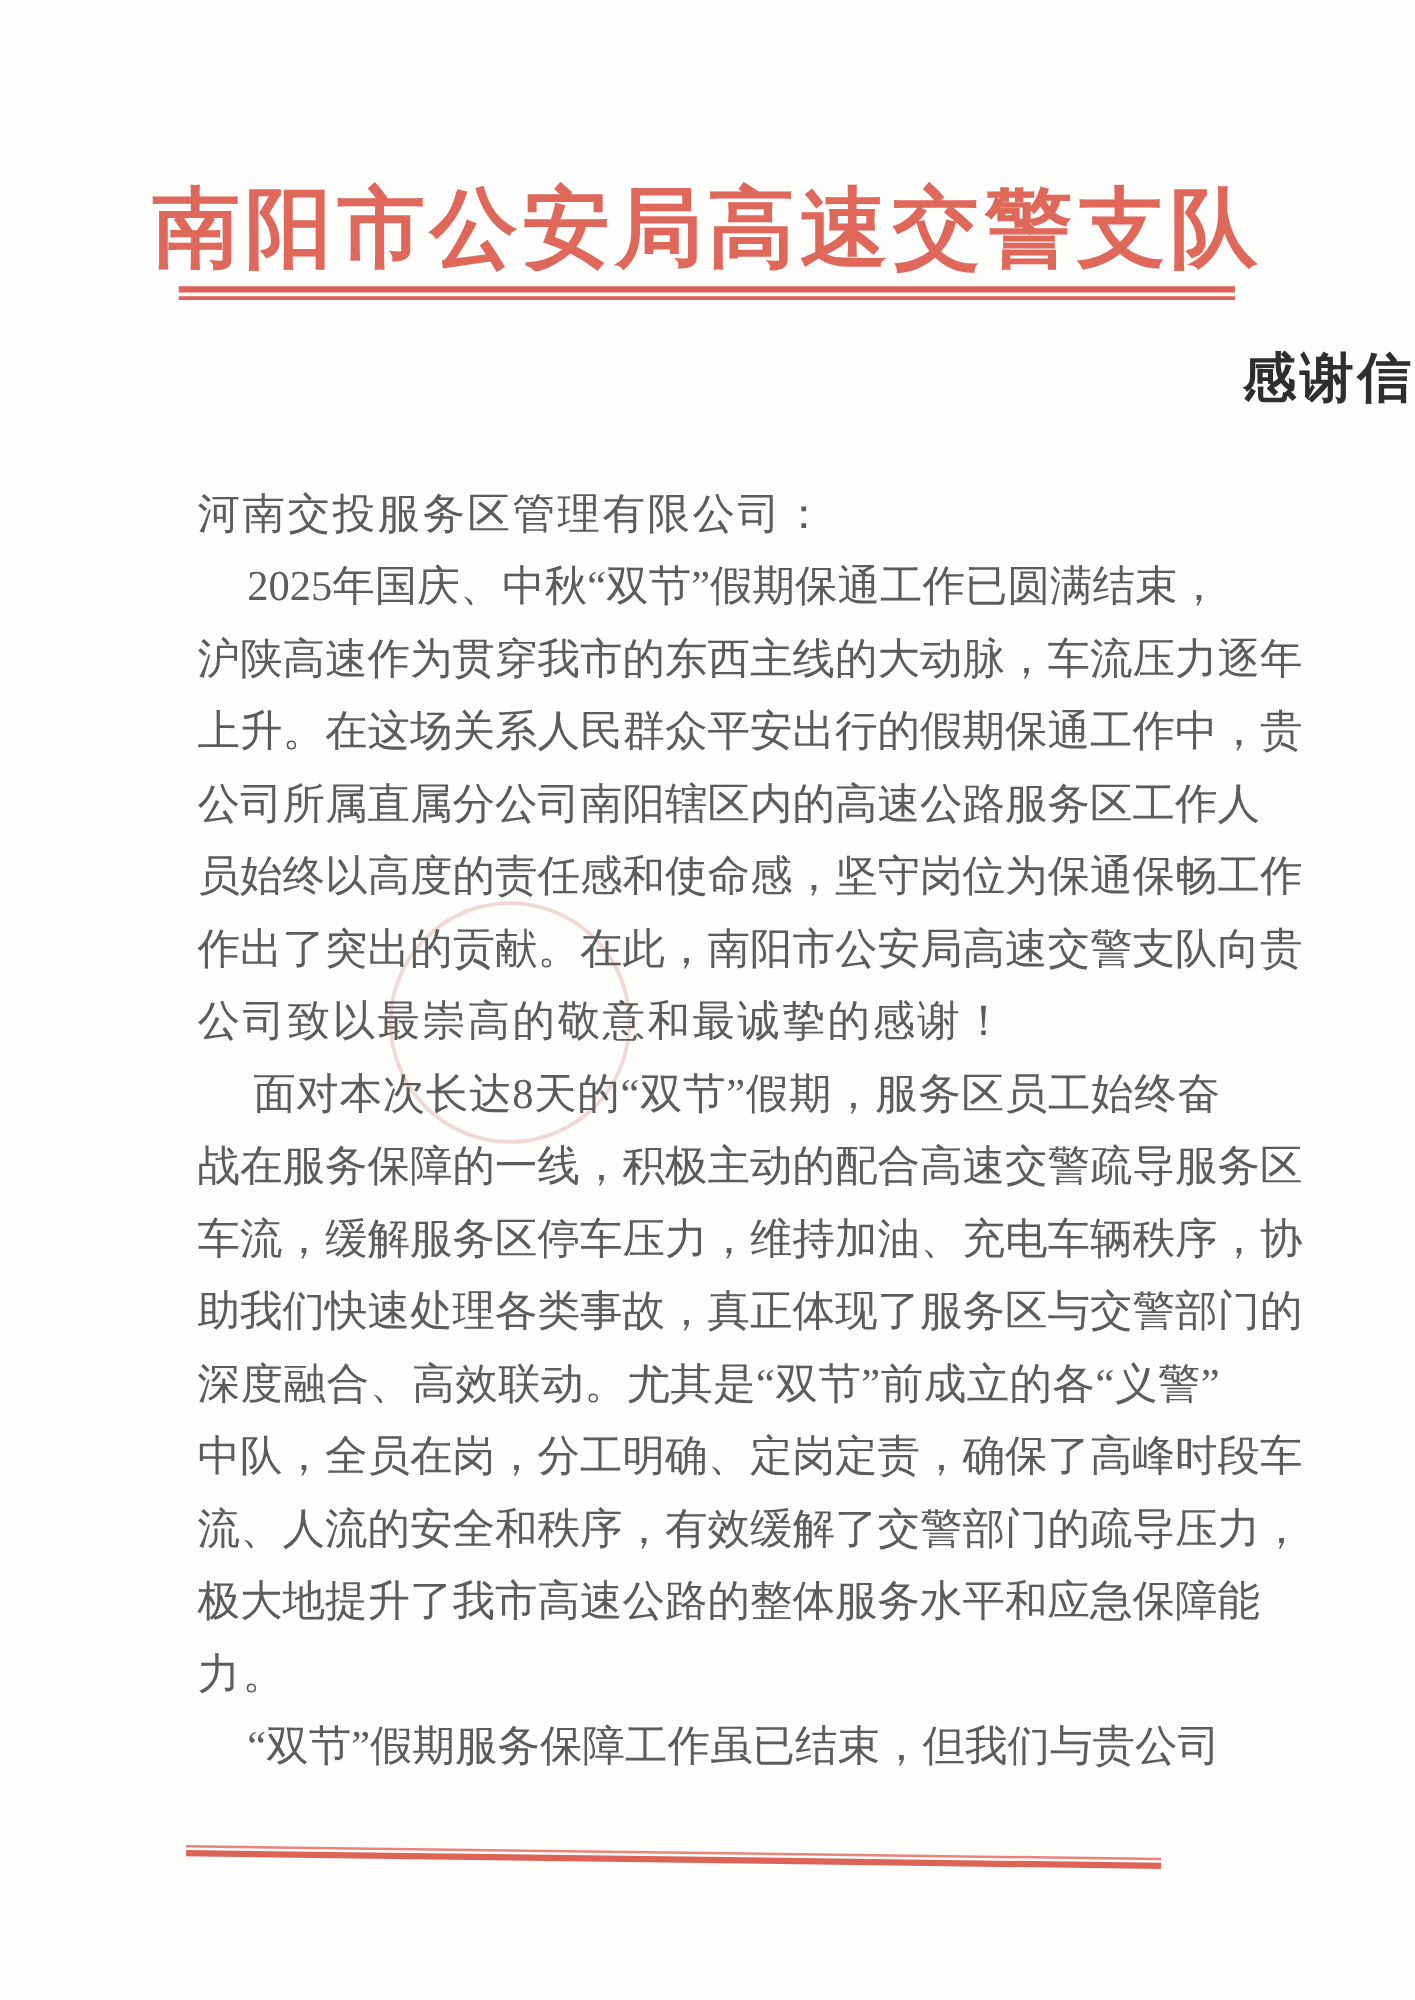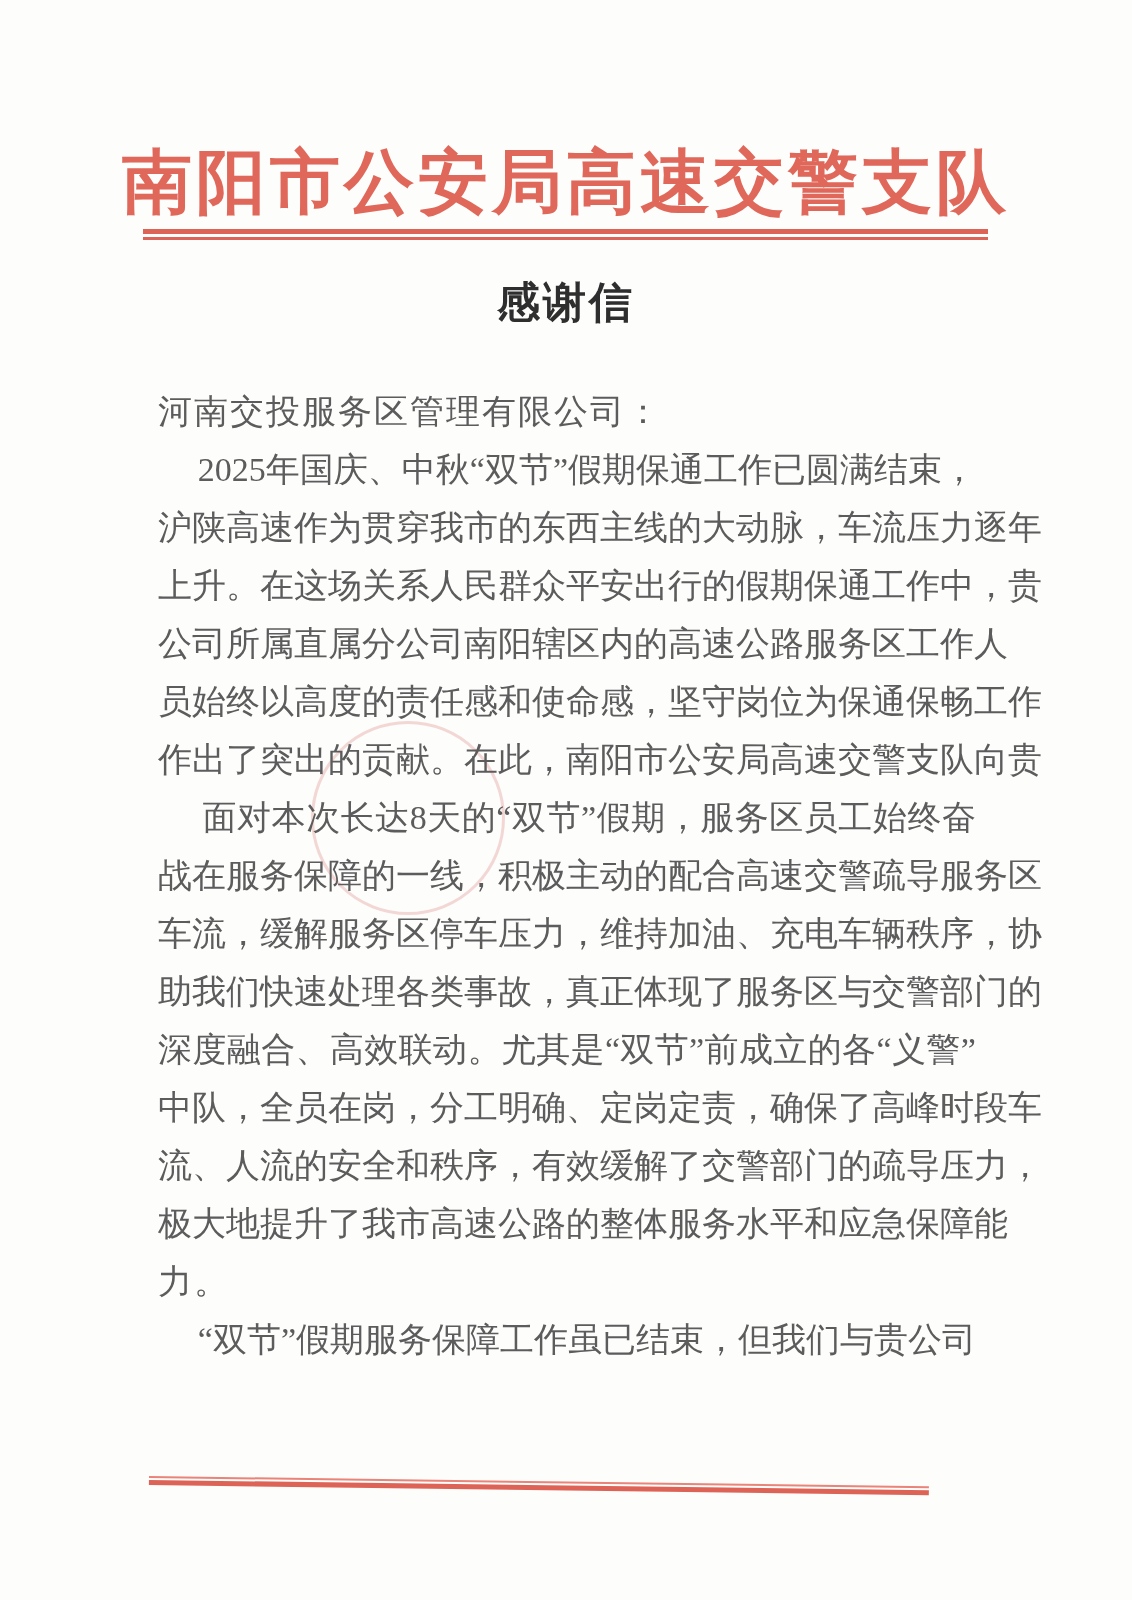--- a/index.html
+++ b/index.html
@@ -21,21 +21,21 @@
     white-space:nowrap;
   }
   .letterhead-rule { position:absolute; top:229px; left:143px; width:845px; }
   .rule-thick { height:5px; background:var(--rule-red,#dd6357); }
   .rule-gap   { height:3px; }
   .rule-thin  { height:3px; background:var(--rule-red,#dd6357); }
 
   
   .letter-title {
     position:absolute; top:274px; left:0; width:100%;
-    text-align:center;
+    text-align:right;
     font-size:43px; font-weight:bold;
     letter-spacing:3px;
     color:var(--title-text,#2e2e2e);
     font-family:"Liberation Sans","DejaVu Sans",sans-serif;
   }
 
   
   .seal {
     position:absolute; left:311px; top:721px;
     width:188px; height:188px;
@@ -244,20 +244,21 @@
         <span>局</span>
         <span>高</span>
         <span>速</span>
         <span>交</span>
         <span>警</span>
         <span>支</span>
         <span>队</span>
         <span>向</span>
         <span>贵</span>
       </div>
+      <div class="line">公司致以最崇高的敬意和最诚挚的感谢！</div>
       <div class="line jus">
         <span class="indent-spacer"></span>
         <span>面</span>
         <span>对</span>
         <span>本</span>
         <span>次</span>
         <span>长</span>
         <span>达</span>
         <span>8</span>
         <span>天</span>

